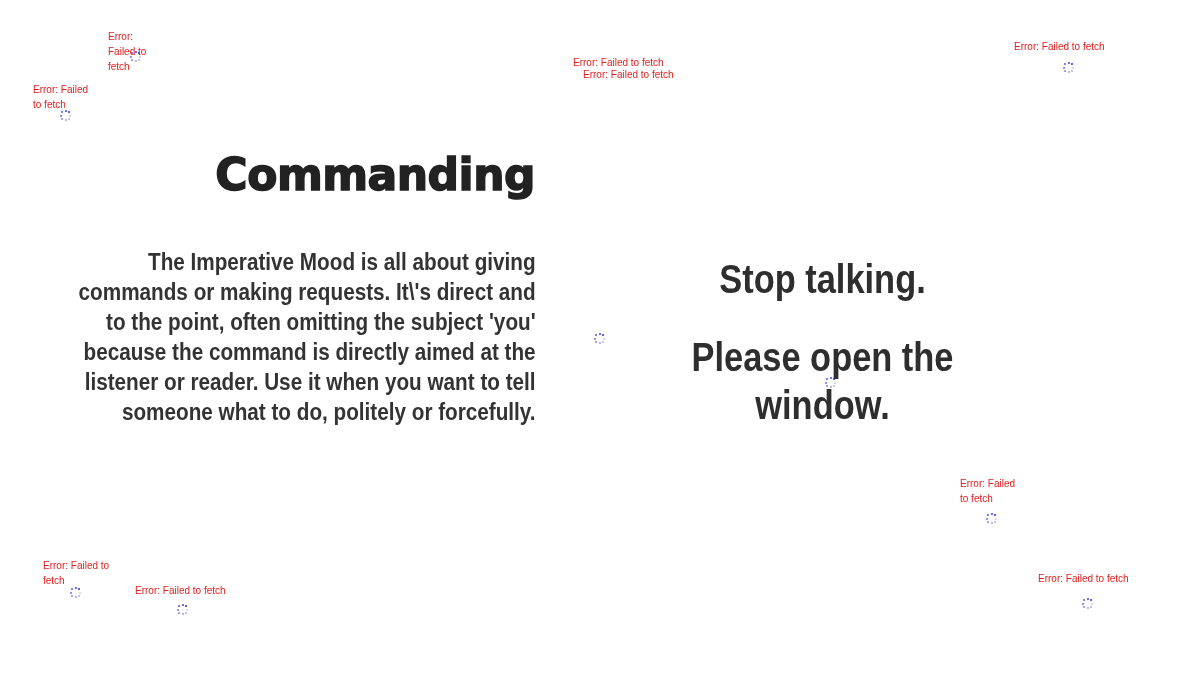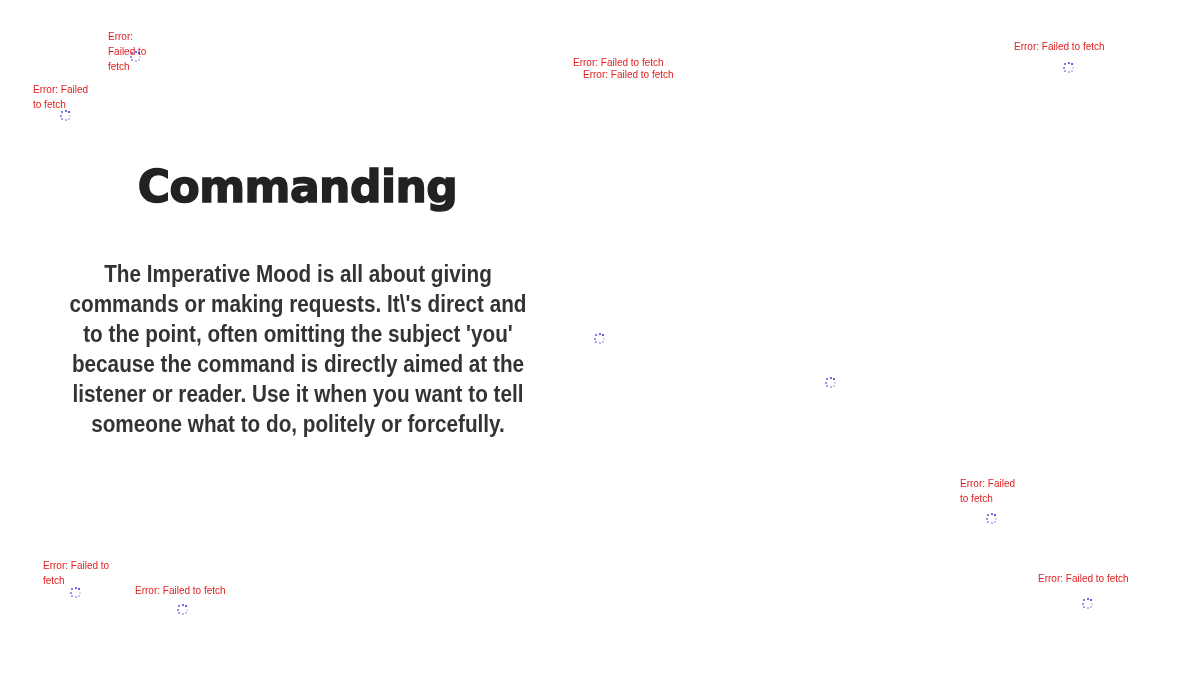--- a/index.html
+++ b/index.html
@@ -3,21 +3,21 @@
   <meta charset="utf-8">
   <style>
     * { box-sizing: border-box; margin: 0; padding: 0; }
     html, body { width: 1200px; height: 675px; background: #ffffff; overflow: hidden; }
     body { position: relative; font-family: "Liberation Sans", sans-serif; }
 
     .slide { position: absolute; left: 0; top: 0; width: 1200px; height: 675px; }
 
     .left-col {
       position: absolute; left: 60px; top: 145px; width: 475px;
-      text-align: center; color: #2a2a2a; margin-top: 12px;
+      text-align: right; color: #2a2a2a;
     }
     .title {
       font-family: "DejaVu Sans", sans-serif;
       font-weight: 900; font-size: 44px; line-height: 60px;
       letter-spacing: -0.5px; color: #222222;
       transform: scaleY(1.0);
       -webkit-text-stroke: 1.5px #222222;
     }
     .body-text {
       margin-top: 42px;
@@ -61,20 +61,24 @@
 
 <div class="slide">
 
   <div class="left-col">
     <h1 class="title">
       <div>Commanding</div>
     </h1>
     <p class="body-text">The Imperative Mood is all about giving commands or making requests. It\'s direct and to the point, often omitting the subject 'you' because the command is directly aimed at the listener or reader. Use it when you want to tell someone what to do, politely or forcefully.</p>
   </div>
 
+  <div class="right-col">
+    <div class="example">Stop talking.</div>
+    <div class="example">Please open the window.</div>
+  </div>
 
   <div id="errors-layer">
       <div class="error" style="left: 108px; top: 29px; width: 45px;">Error: Failed to fetch</div>
       <div class="error" style="left: 33px; top: 82px; width: 62px;">Error: Failed to fetch</div>
       <div class="error" style="left: 573px; top: 55px; width: 120px;">Error: Failed to fetch</div>
       <div class="error" style="left: 583px; top: 67px; width: 120px;">Error: Failed to fetch</div>
       <div class="error" style="left: 1014px; top: 39px; width: 120px;">Error: Failed to fetch</div>
       <div class="error" style="left: 960px; top: 476px; width: 62px;">Error: Failed to fetch</div>
       <div class="error" style="left: 1038px; top: 571px; width: 120px;">Error: Failed to fetch</div>
       <div class="error" style="left: 43px; top: 558px; width: 72px;">Error: Failed to fetch</div>

